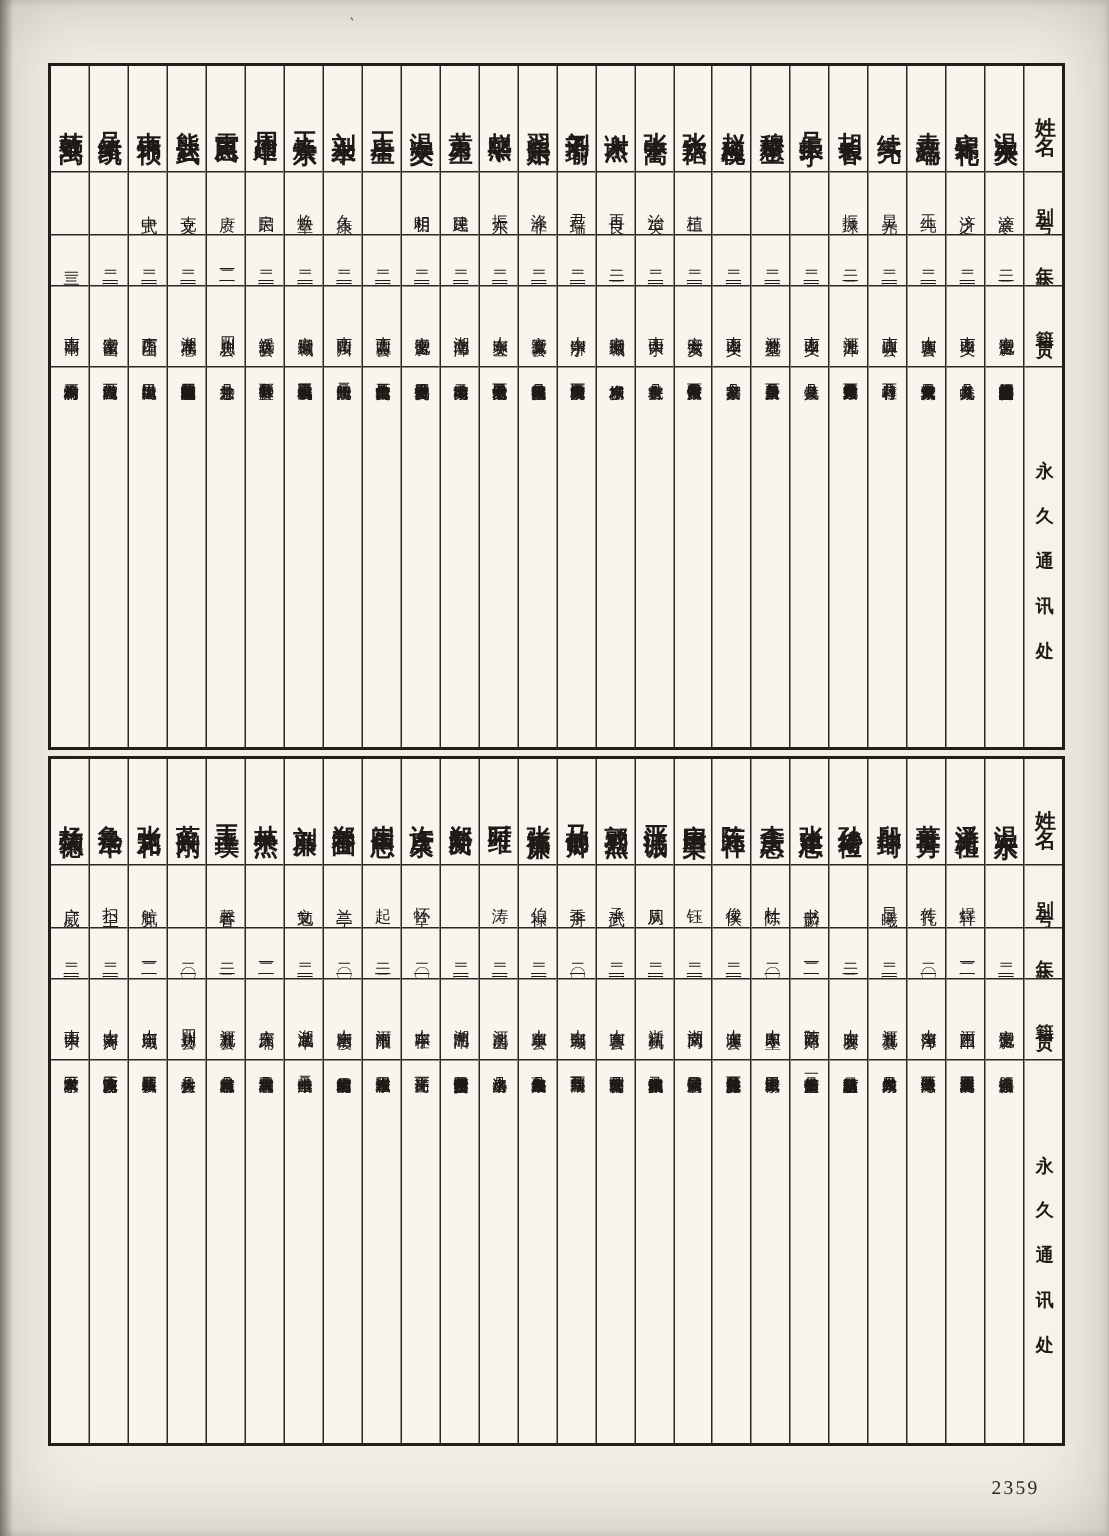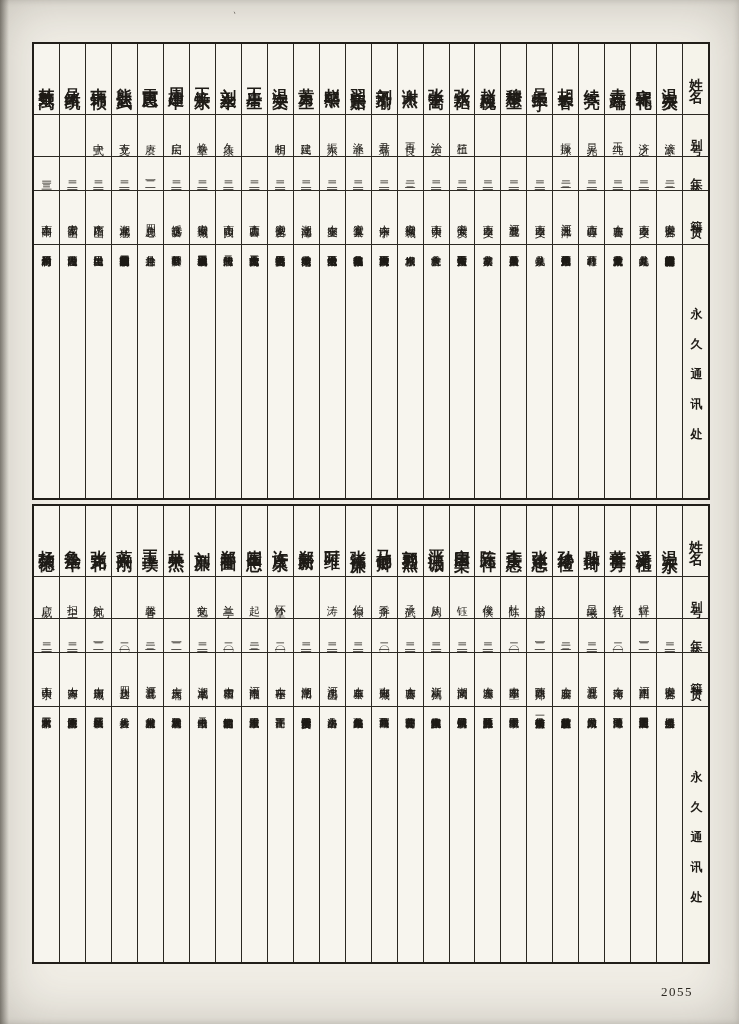--- a/index.html
+++ b/index.html
@@ -964,14 +964,14 @@
         </div>
       <div class="cell native">
           <span class="vt">籍贯</span>
         </div>
       <div class="cell addr">
           <span class="vt">永久通讯处</span>
         </div>
     </div>
   </div>
 
-  <div class="page-number">2055</div>
+  <div class="page-number">2359</div>
 </div>
 
 </body></html>

